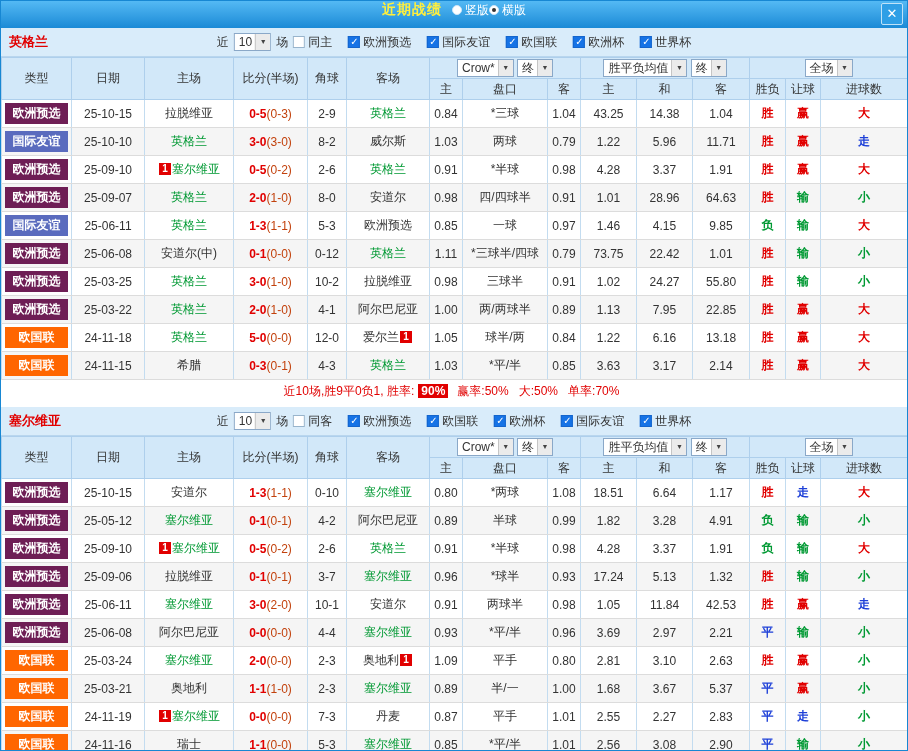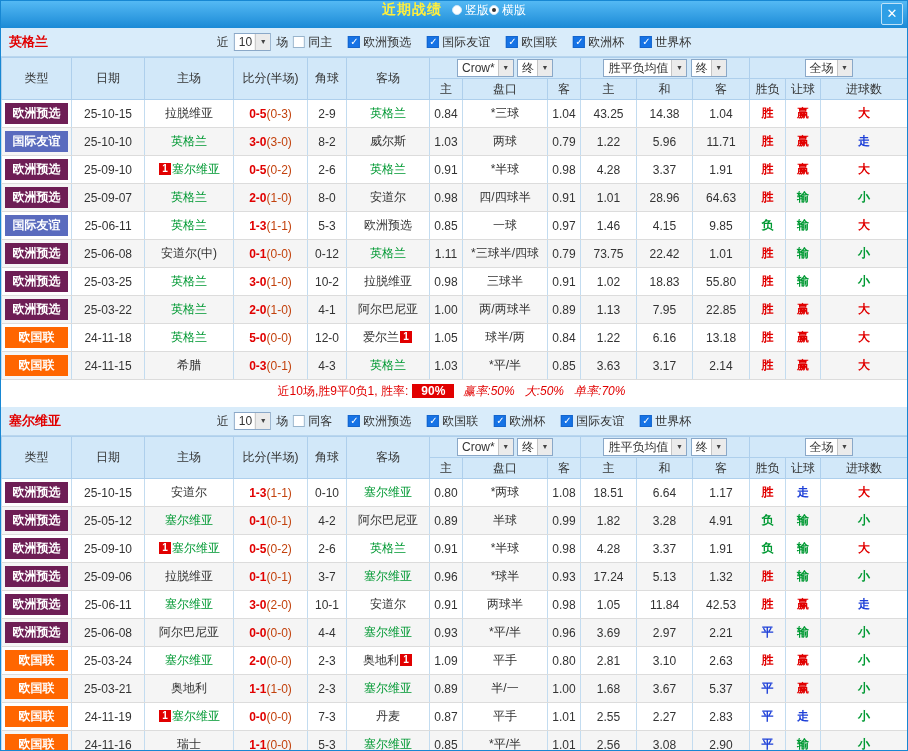--- a/index.html
+++ b/index.html
@@ -48,22 +48,22 @@
   .sc{color:#e10000;font-weight:bold;}
   .half{color:#c2410c;}
   .b1{display:inline-block;font-style:normal;background:#e10000;color:#fff;font-size:10px;line-height:12px;width:12px;height:12px;
       text-align:center;vertical-align:1px;margin:0 1px;font-weight:bold;}
   .red{color:#e10000;font-weight:bold;}
   .green{color:#009933;font-weight:bold;}
   .blue{color:#1e40d8;font-weight:bold;}
 
   
   .summary{height:22px;line-height:22px;text-align:center;color:#e10000;background:#fff;}
-  .sum-badge{background:#e10000;color:#fff;font-weight:bold;padding:0 9px;margin:0 4px;}
-  .sum-stat{margin:0 5px;font-style:italic;}
+  .sum-badge{background:#e10000;color:#fff;font-weight:bold;padding:0 3px;margin:0 4px;}
+  .sum-stat{margin:0 5px;}
   .section + .section{margin-top:5px;}
 </style>
 </head>
 <body>
 
 <div class="window">
   <div class="titlebar">
     <div class="title-group">
       <span class="title">近期战绩</span>
       <span id="view-radios" style="display:inline-flex;gap:0;">
@@ -310,21 +310,21 @@
               </td>
     <td class="c-date">25-03-25</td>
     <td class="c-home"><span class="hl">英格兰</span></td>
     <td class="c-score"><span class="sc">3-0</span><span class="half">(1-0)</span></td>
     <td class="c-corner">10-2</td>
     <td class="c-away"><span>拉脱维亚</span></td>
     <td class="c-o1">0.98</td>
     <td class="c-hcap">三球半</td>
     <td class="c-o2">0.91</td>
     <td class="c-a1">1.02</td>
-    <td class="c-a2">18.83</td>
+    <td class="c-a2">24.27</td>
     <td class="c-a3">55.80</td>
     <td class="c-res red">胜</td>
     <td class="c-hres green">输</td>
     <td class="c-gres green">小</td>
   </tr>
 
   <tr class="alt">
     <td class="c-type">
                 <span class="cbadge t-pre">欧洲预选</span>
               </td>

